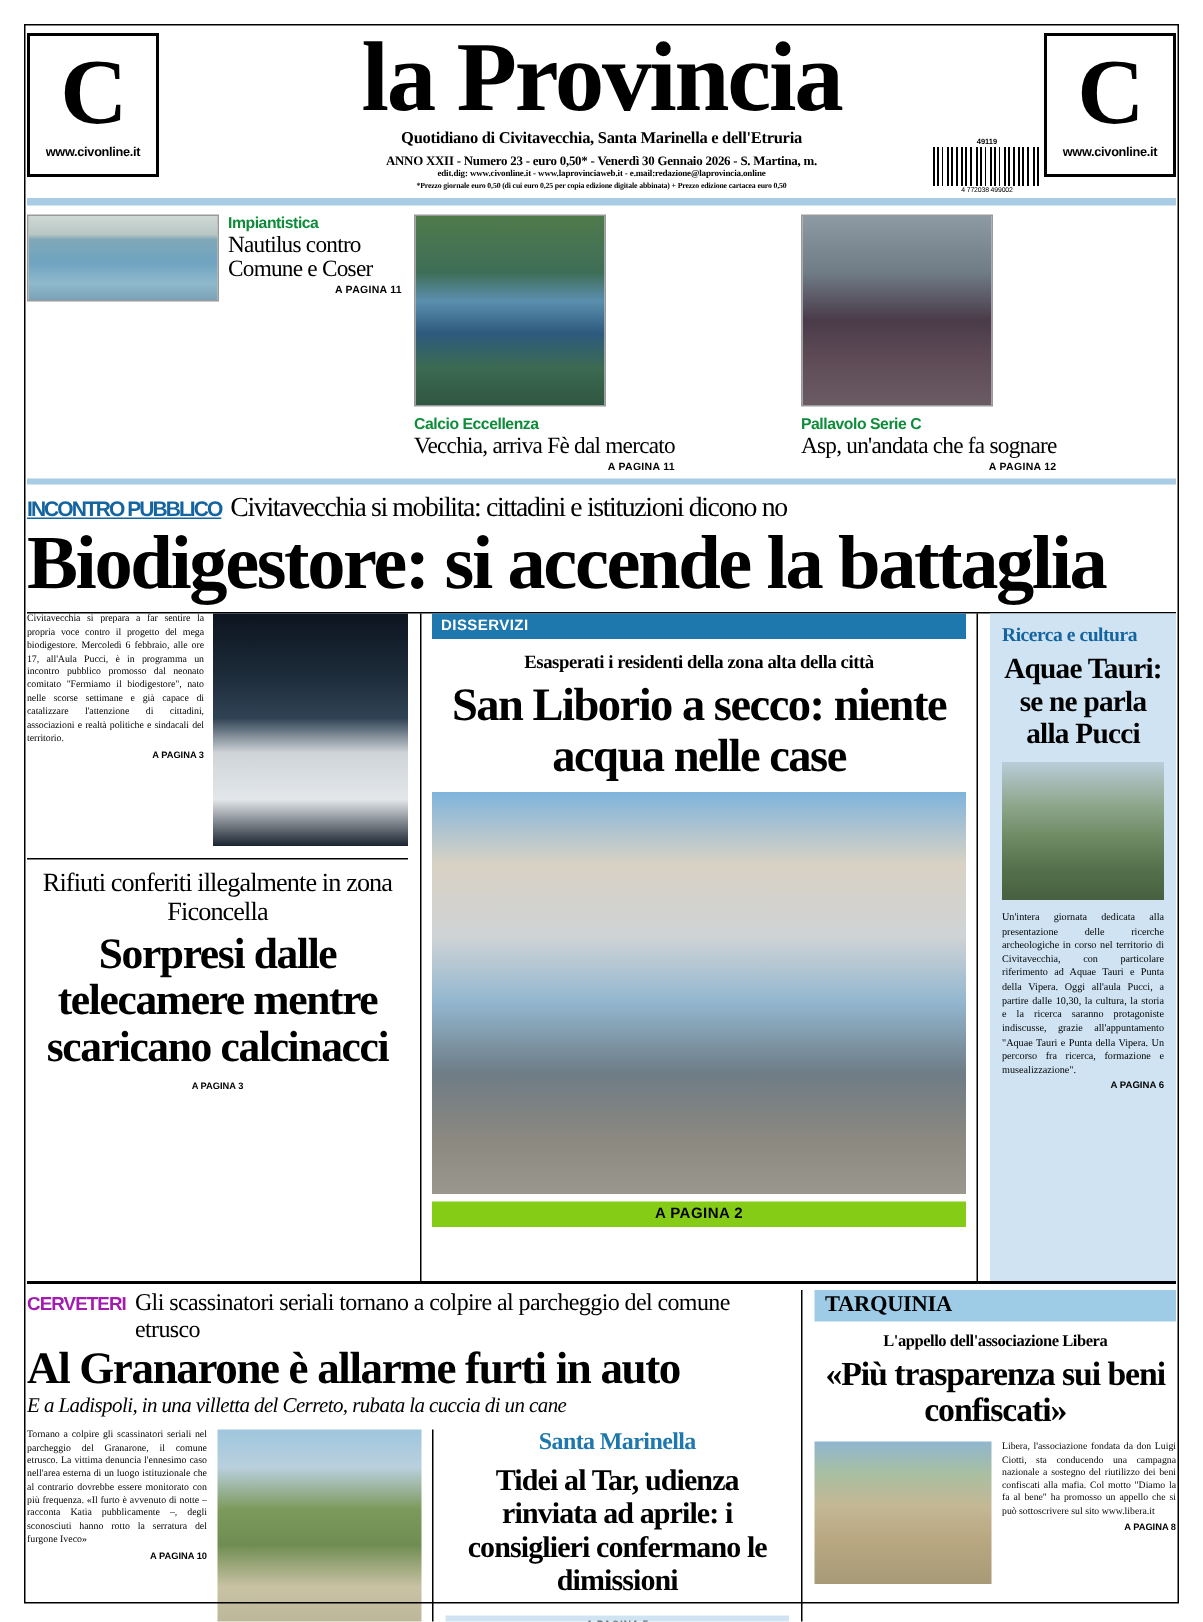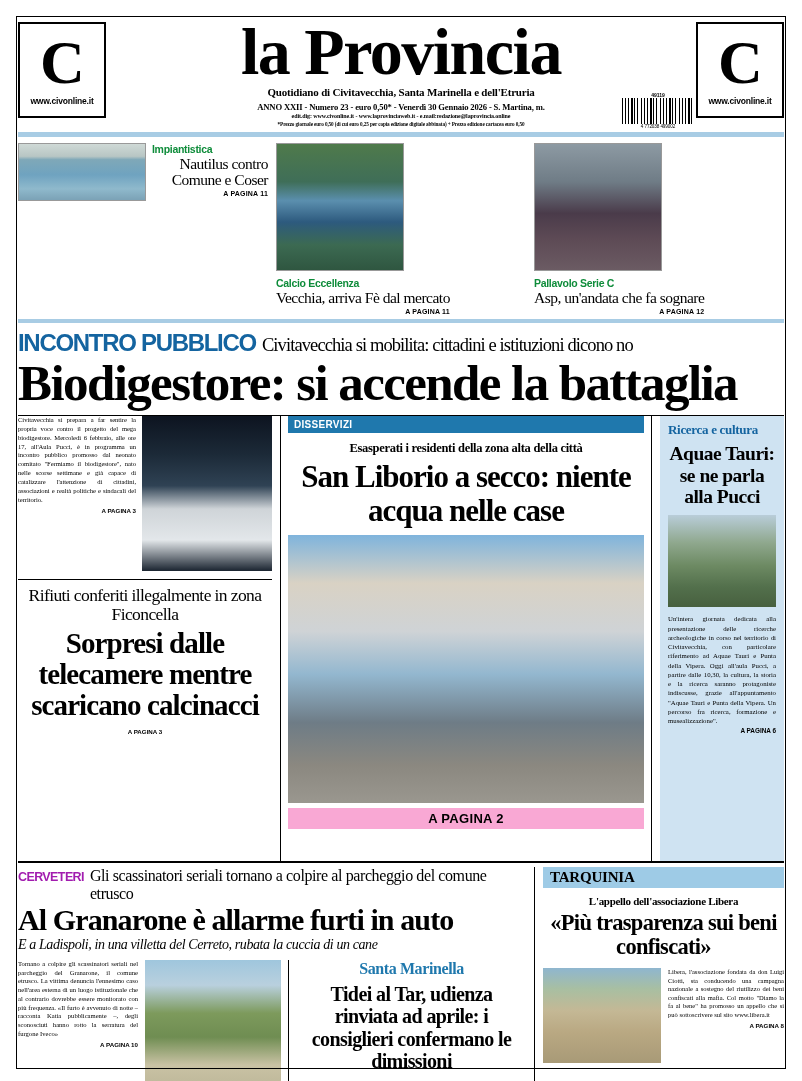--- a/index.html
+++ b/index.html
@@ -37,29 +37,29 @@
 
   .blue-rule { height: 5px; background: #a8cce4; margin-top: 4px; }
 
   
   .sports-strip { display: flex; gap: 0; padding: 6px 0 4px 0; }
   .sport-item { display: flex; flex: 1; gap: 6px; align-items: flex-start; }
   .sport-item + .sport-item { margin-left: 8px; flex-direction: column; }
   .sport-photo { width: 128px; height: 58px; flex: 0 0 128px; border: 0.5px solid #999; background-size: cover; background-position: center; }
   .sport-txt { flex: 1; min-width: 0; }
   .sport-kicker { color: #0e8c3a; font-family: "Liberation Sans", sans-serif; font-weight: 700; font-size: 10.5px; letter-spacing: -0.3px; }
-  .sport-head { font-family: "Liberation Serif", serif; font-size: 15.5px; line-height: 1.04; letter-spacing: -0.5px; margin-top: 1px; text-align: right; }
+  .sport-head { font-family: "Liberation Serif", serif; font-size: 15.5px; line-height: 1.04; letter-spacing: -0.5px; margin-top: 1px; }
   .sport-page { font-family: "Liberation Sans", sans-serif; font-weight: 700; font-size: 7px; text-align: right; margin-top: 2px; letter-spacing: 0.2px; }
 
   .thin-rule { height: 3.5px; background: #a8cce4; }
   .black-rule { height: 1.5px; background: #000; }
 
   
   .main-kicker-row { display: flex; align-items: baseline; gap: 6px; padding-top: 6px; }
-  .main-kicker { color: #1464a0; font-family: "Liberation Sans", sans-serif; font-weight: 700; font-size: 24px; letter-spacing: -1.3px; }
+  .main-kicker { color: #1464a0; font-family: "Liberation Sans", sans-serif; font-weight: 700; font-size: 14px; letter-spacing: -1.3px; text-decoration: underline; }
   .main-subhead { font-family: "Liberation Serif", serif; font-size: 18.5px; letter-spacing: -0.9px; }
   .main-headline {
     font-family: "Liberation Serif", serif; font-weight: 700;
     font-size: 51px; line-height: 0.98; letter-spacing: -1.6px;
     padding: 2px 0 6px 0; white-space: nowrap;
   }
 
   
   .body-grid { display: flex; gap: 0; height: 445px; }
   .col-left { width: 262px; flex: 0 0 262px; padding-right: 8px; }
@@ -76,21 +76,21 @@
 
   .l2-kicker { font-family: "Liberation Serif", serif; font-size: 17.5px; line-height: 1.06; text-align: center; letter-spacing: -0.6px; }
   .l2-head { font-family: "Liberation Serif", serif; font-weight: 700; font-size: 29px; line-height: 1.06; text-align: center; letter-spacing: -0.9px; margin-top: 5px; }
   .l2-page { font-family: "Liberation Sans", sans-serif; font-weight: 700; font-size: 6.2px; text-align: center; margin-top: 8px; }
 
   
   .disservizi-bar { background: #1f78ad; color: #fff; font-family: "Liberation Sans", sans-serif; font-weight: 700; font-size: 10px; padding: 3px 6px; letter-spacing: 0.3px; }
   .mid-kicker { text-align: center; font-family: "Liberation Serif", serif; font-weight: 700; font-size: 12.5px; margin-top: 8px; letter-spacing: -0.3px; }
   .mid-head { text-align: center; font-family: "Liberation Serif", serif; font-weight: 700; font-size: 31px; line-height: 1.08; margin-top: 4px; letter-spacing: -1px; }
   .mid-photo { width: 100%; height: 268px; margin-top: 8px; background-size: cover; background-position: center; }
-  .mid-page-bar { background: #f9a8d4; text-align: center; font-family: "Liberation Sans", sans-serif; font-weight: 700; font-size: 13px; padding: 3px 0; margin-top: 5px; letter-spacing: 0.3px; }
+  .mid-page-bar { background: #84cc16; text-align: center; font-family: "Liberation Sans", sans-serif; font-weight: 700; font-size: 10px; padding: 3px 0; margin-top: 5px; letter-spacing: 0.3px; }
 
   
   .right-box { background: #cfe3f2; padding: 6px 8px 8px 8px; height: 100%; }
   .r-kicker { color: #1464a0; font-family: "Liberation Serif", serif; font-weight: 700; font-size: 13px; letter-spacing: -0.3px; }
   .r-head { font-family: "Liberation Serif", serif; font-weight: 700; font-size: 19.5px; line-height: 1.1; text-align: center; margin-top: 5px; letter-spacing: -0.5px; }
   .r-photo { width: 100%; height: 92px; margin-top: 8px; background-size: cover; background-position: center; }
   .r-body { font-size: 6.8px; line-height: 1.36; text-align: justify; margin-top: 7px; font-family: "Liberation Serif", serif; }
   .r-page { font-family: "Liberation Sans", sans-serif; font-weight: 700; font-size: 6.4px; text-align: right; margin-top: 2px; }
 
   

